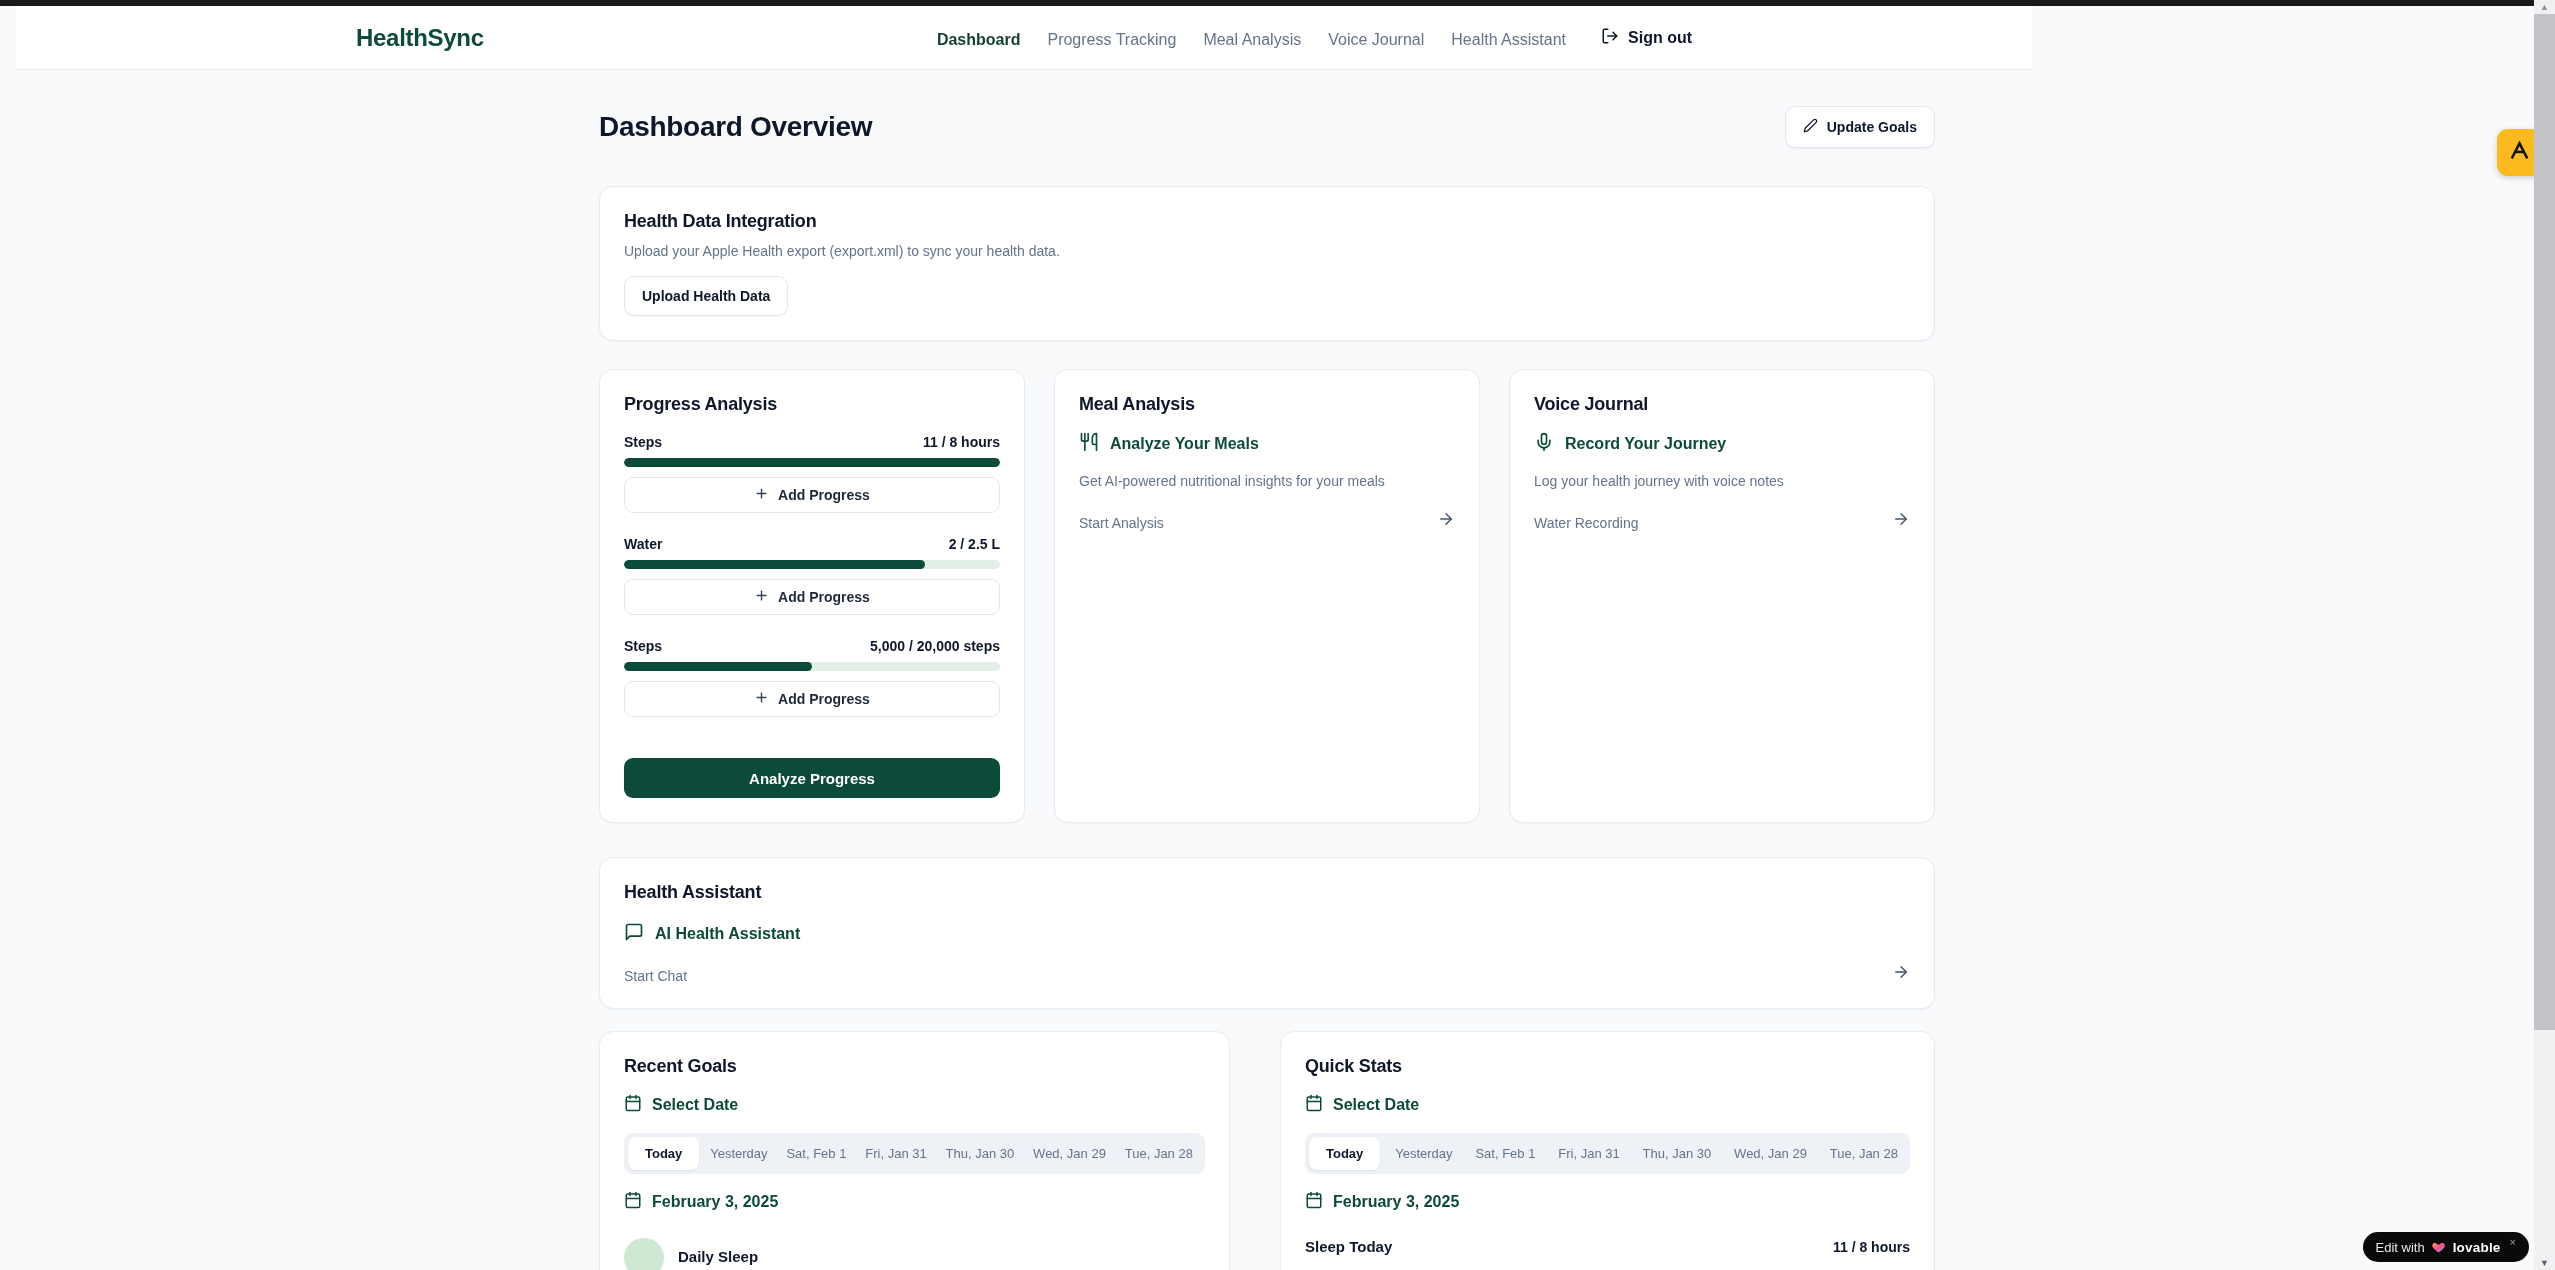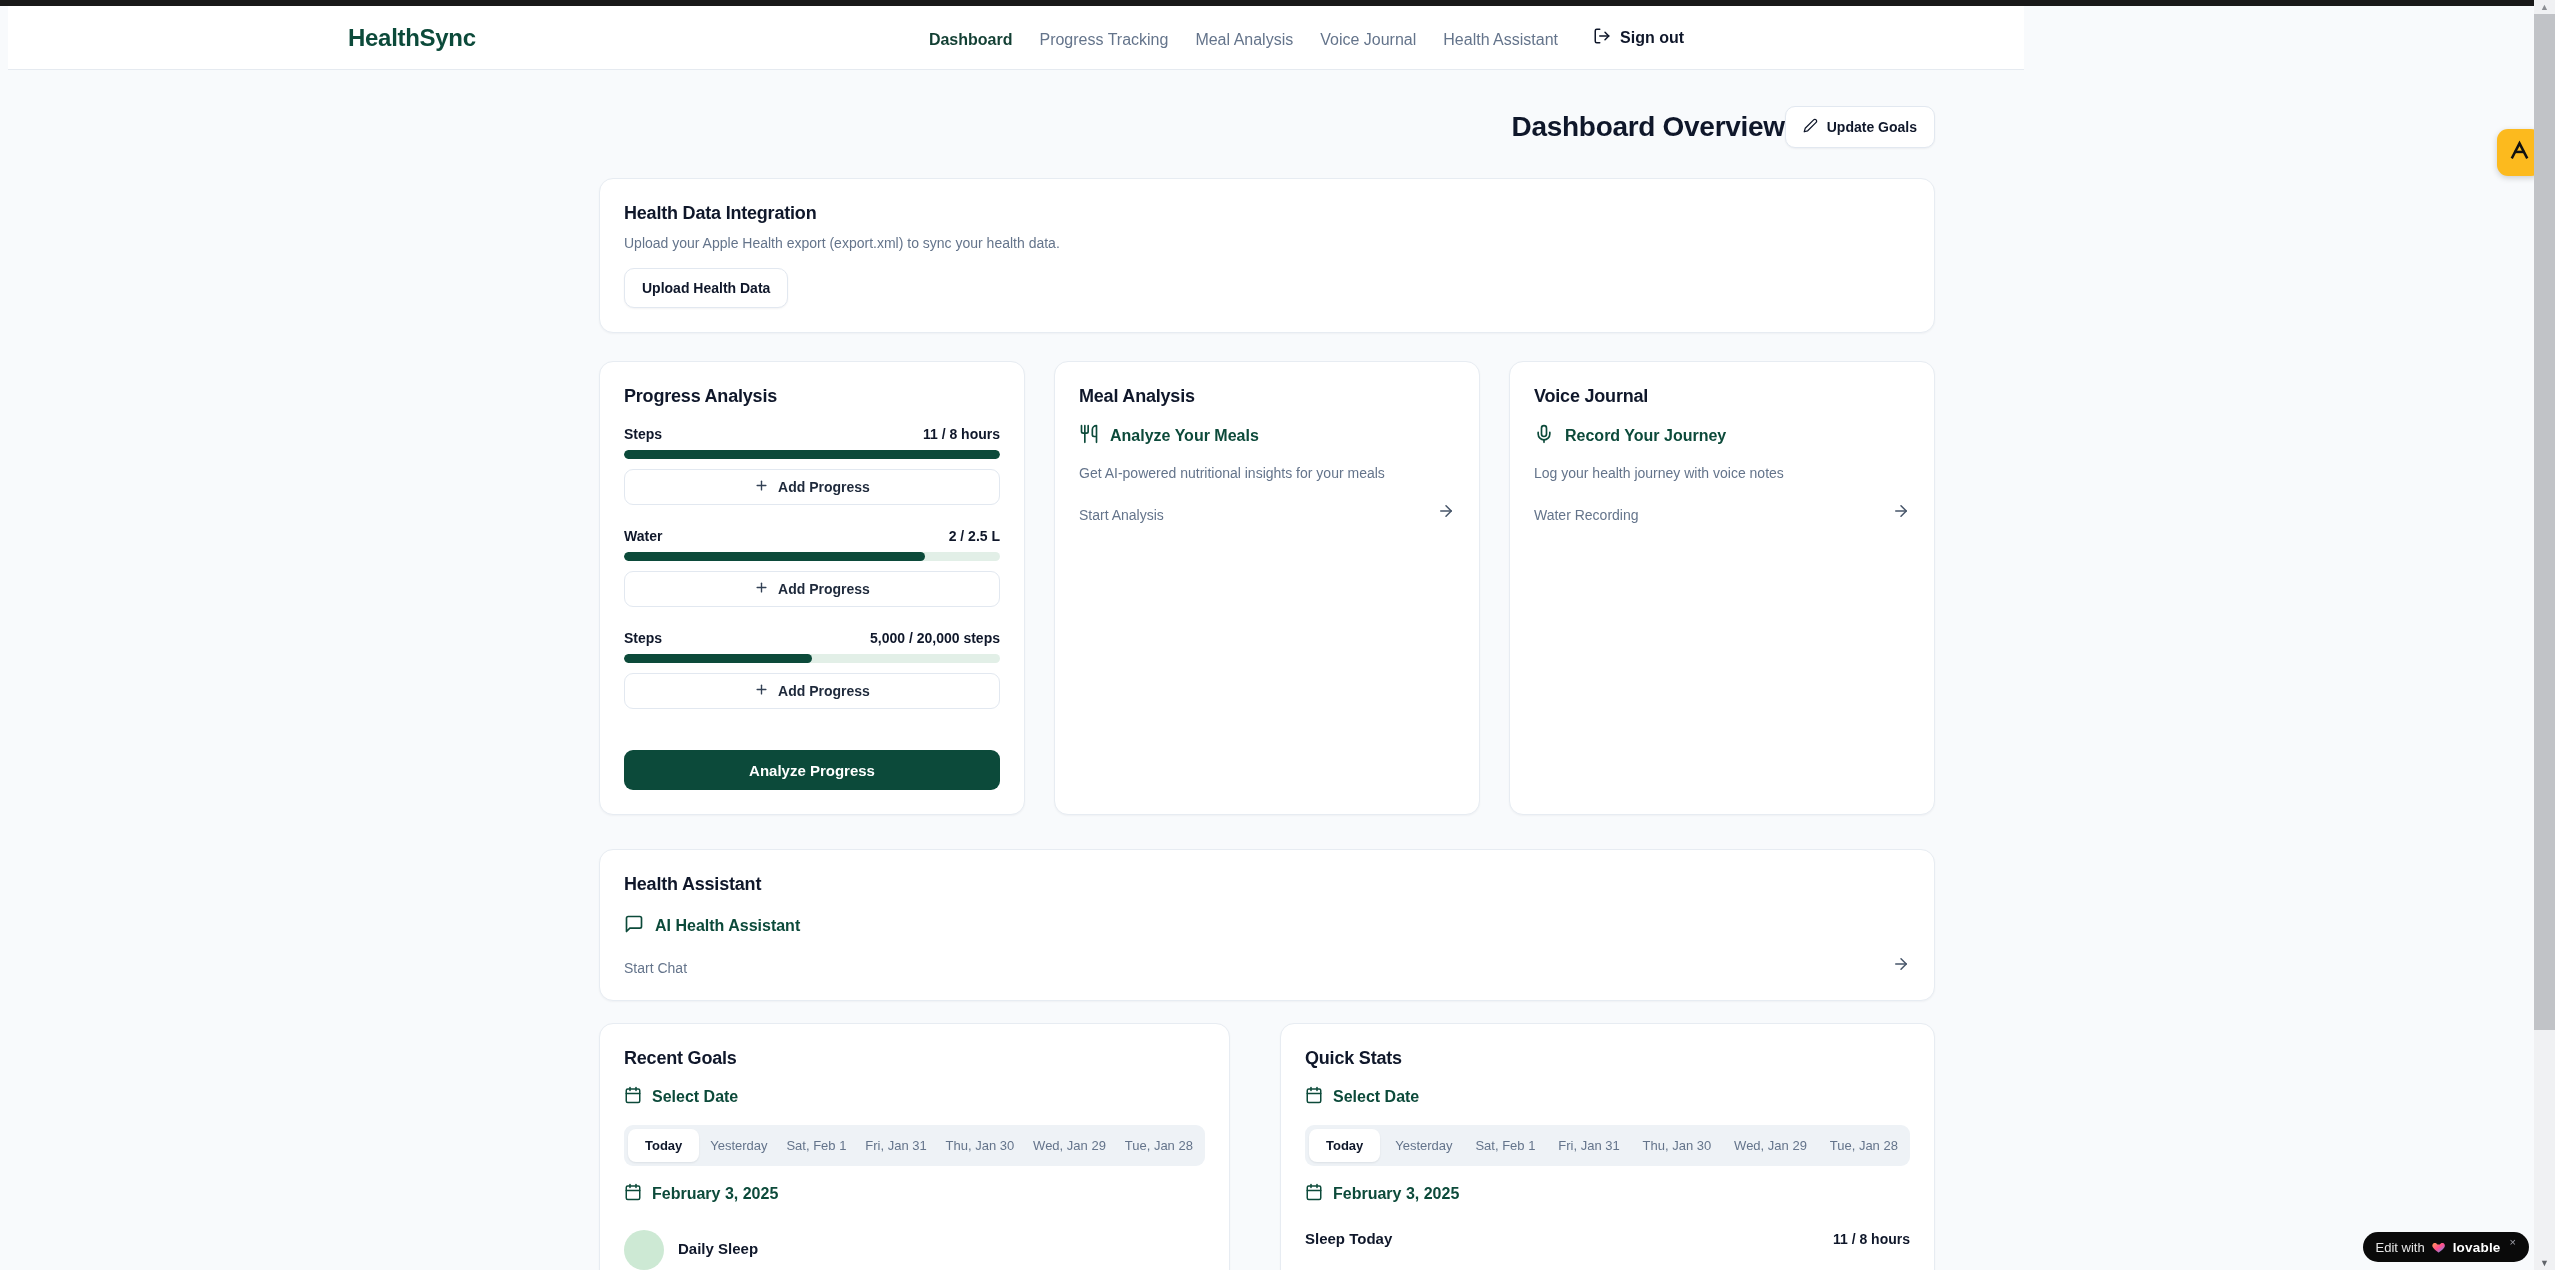--- a/index.html
+++ b/index.html
@@ -7,36 +7,36 @@
   body {
     font-family:"Liberation Sans", sans-serif;
     background:#f8fafc;
     color:#0f172a;
     position:relative;
   }
   .top-strip { position:absolute; top:0; left:0; width:2534px; height:6px; background:#191919; z-index:5; }
 
   
   header {
-    position:absolute; top:6px; left:8px; width:2016px; height:64px;
+    position:absolute; top:6px; left:16px; width:2016px; height:64px;
     background:#ffffff; border-bottom:1px solid #e5eaf0; z-index:4;
   }
   .container { width:1336px; margin:0 auto; }
   .header-inner { display:flex; align-items:center; justify-content:space-between; height:64px; }
   .brand { font-size:24px; font-weight:700; color:#0c4a3a; letter-spacing:-0.3px; cursor:pointer; }
   nav { display:flex; align-items:flex-end; gap:27px; }
   .nav-link { font-size:16px; color:#64748b; font-weight:500; text-decoration:none; cursor:pointer; }
   .nav-link.active { color:#123f33; font-weight:600; }
   .signout { display:flex; align-items:center; gap:9px; margin-left:8px; cursor:pointer; font-size:16px; font-weight:600; color:#0f172a; }
   .signout svg { width:18px; height:18px; stroke:#0f172a; }
 
   
   .page { position:absolute; top:70px; left:0; width:2534px; height:1200px; }
   main.container { display:block; padding-top:36px; }
-  .page-head { display:flex; align-items:center; justify-content:flex-end; margin-bottom:30px; }
+  .page-head { display:flex; align-items:center; justify-content:space-between; margin-bottom:38px; }
   .page-title { font-size:28px; font-weight:700; color:#0f172a; letter-spacing:-0.3px; }
   .btn-outline {
     display:inline-flex; align-items:center; gap:9px;
     background:#fff; border:1px solid #e2e8f0; border-radius:10px;
     padding:11px 17px; font-size:14px; font-weight:600; color:#0f172a;
     box-shadow:0 1px 2px rgba(15,23,42,.05); cursor:pointer;
   }
   .btn-outline svg { width:15px; height:15px; stroke:#0f172a; }
 
   .card {

